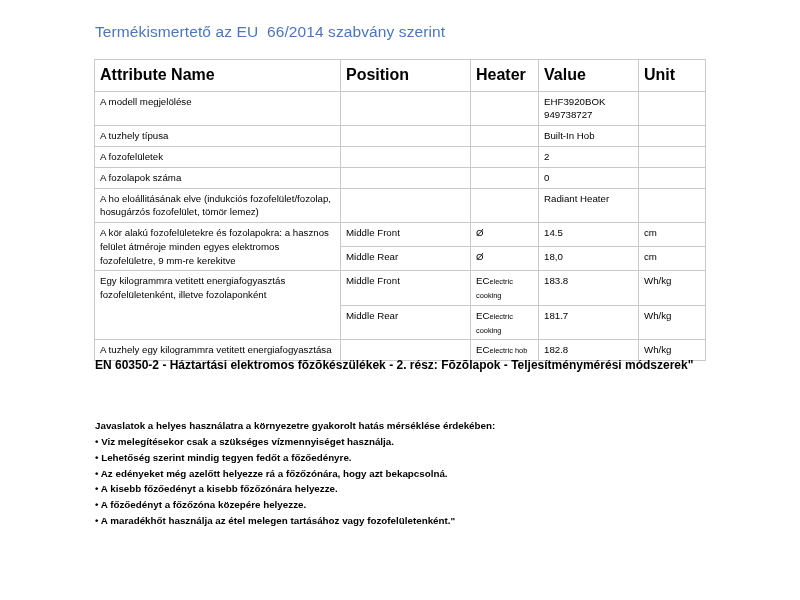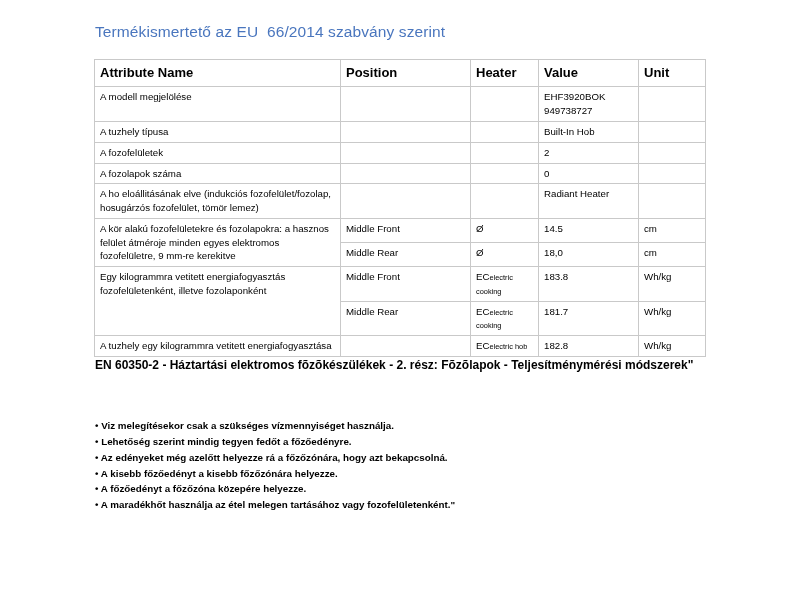--- a/index.html
+++ b/index.html
@@ -46,21 +46,21 @@
   }
   table.spec td, table.spec th {
     border: 1px solid #c9c9c9;
     padding: 3px 5px 3px 5px;
     vertical-align: top;
     text-align: left;
     font-weight: normal;
   }
   table.spec thead th {
     font-weight: bold;
-    font-size: 13px;
+    font-size: 16px;
     padding-top: 4px;
     padding-bottom: 4px;
     margin-top: 40px;
   }
 
   
   col.c-attr { width: 246px; }
   col.c-pos  { width: 130px; }
   col.c-sym  { width: 68px; }
   col.c-val  { width: 100px; }
@@ -220,20 +220,21 @@
         <td>182.8</td>
         <td>Wh/kg</td>
       </tr>
 
     </tbody>
   </table>
 
   <div class="norm-line">EN 60350-2 - Háztartási elektromos fõzõkészülékek - 2. rész: Fõzõlapok - Teljesítménymérési módszerek"</div>
 
   <div class="tips">
+    <span class="tip-head">Javaslatok a helyes használatra a környezetre gyakorolt hatás mérséklése érdekében:</span>
     <span class="tip-item">• Viz melegítésekor csak a szükséges vízmennyiséget használja.</span>
     <span class="tip-item">• Lehetőség szerint mindig tegyen fedőt a főzőedényre.</span>
     <span class="tip-item">• Az edényeket még azelőtt helyezze rá a főzőzónára, hogy azt bekapcsolná.</span>
     <span class="tip-item">• A kisebb főzőedényt a kisebb főzőzónára helyezze.</span>
     <span class="tip-item">• A főzőedényt a főzőzóna közepére helyezze.</span>
     <span class="tip-item">• A maradékhőt használja az étel melegen tartásához vagy fozofelületenként."</span>
   </div>
 
 </div>
 

